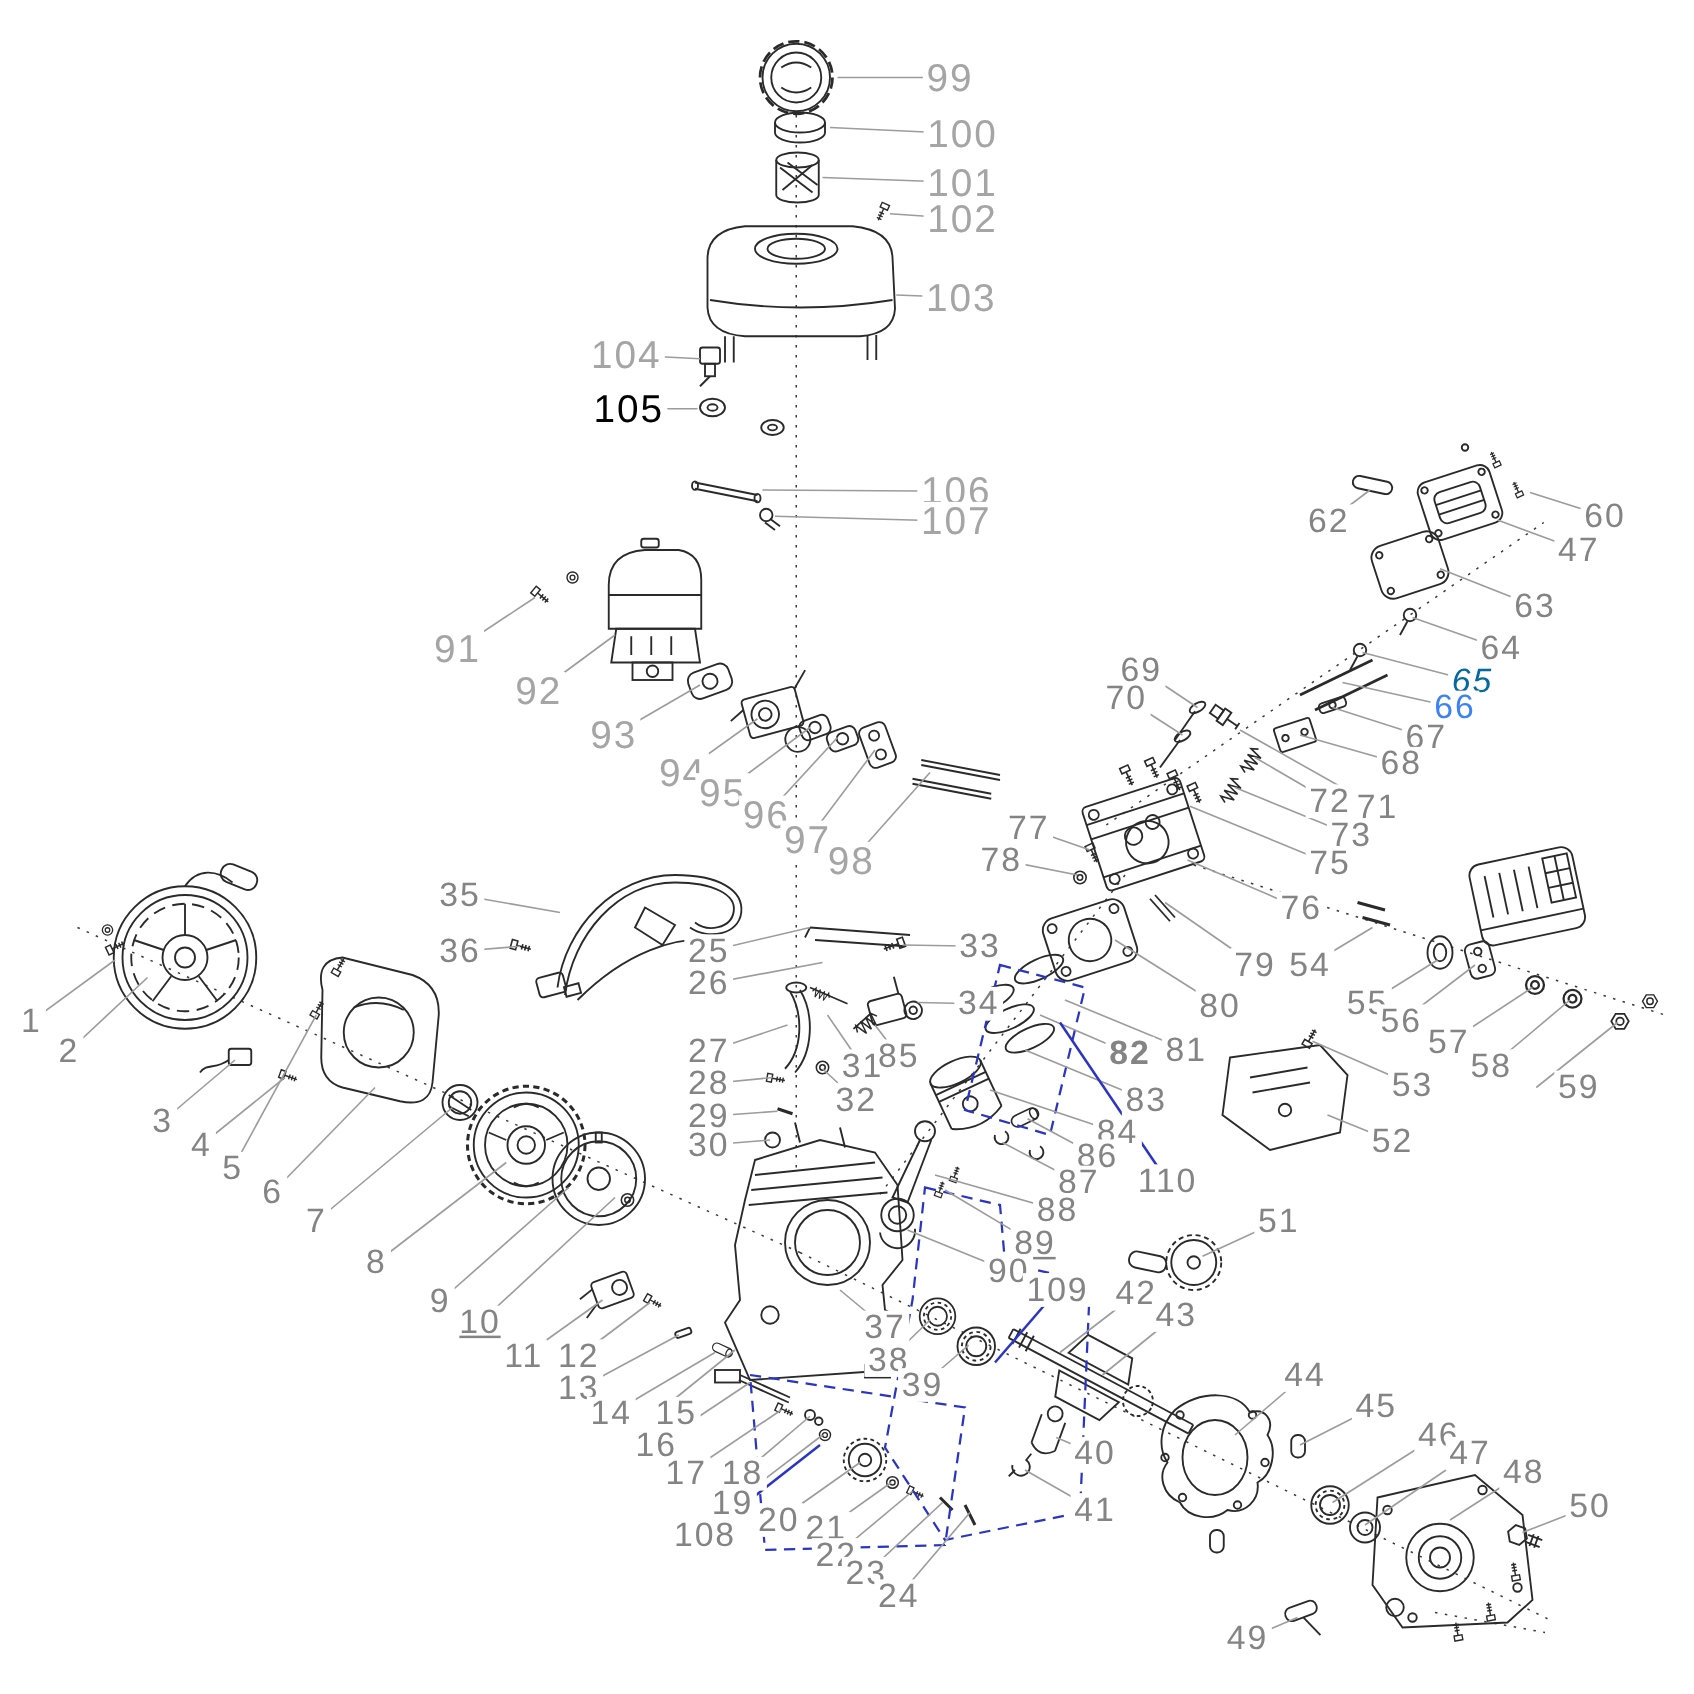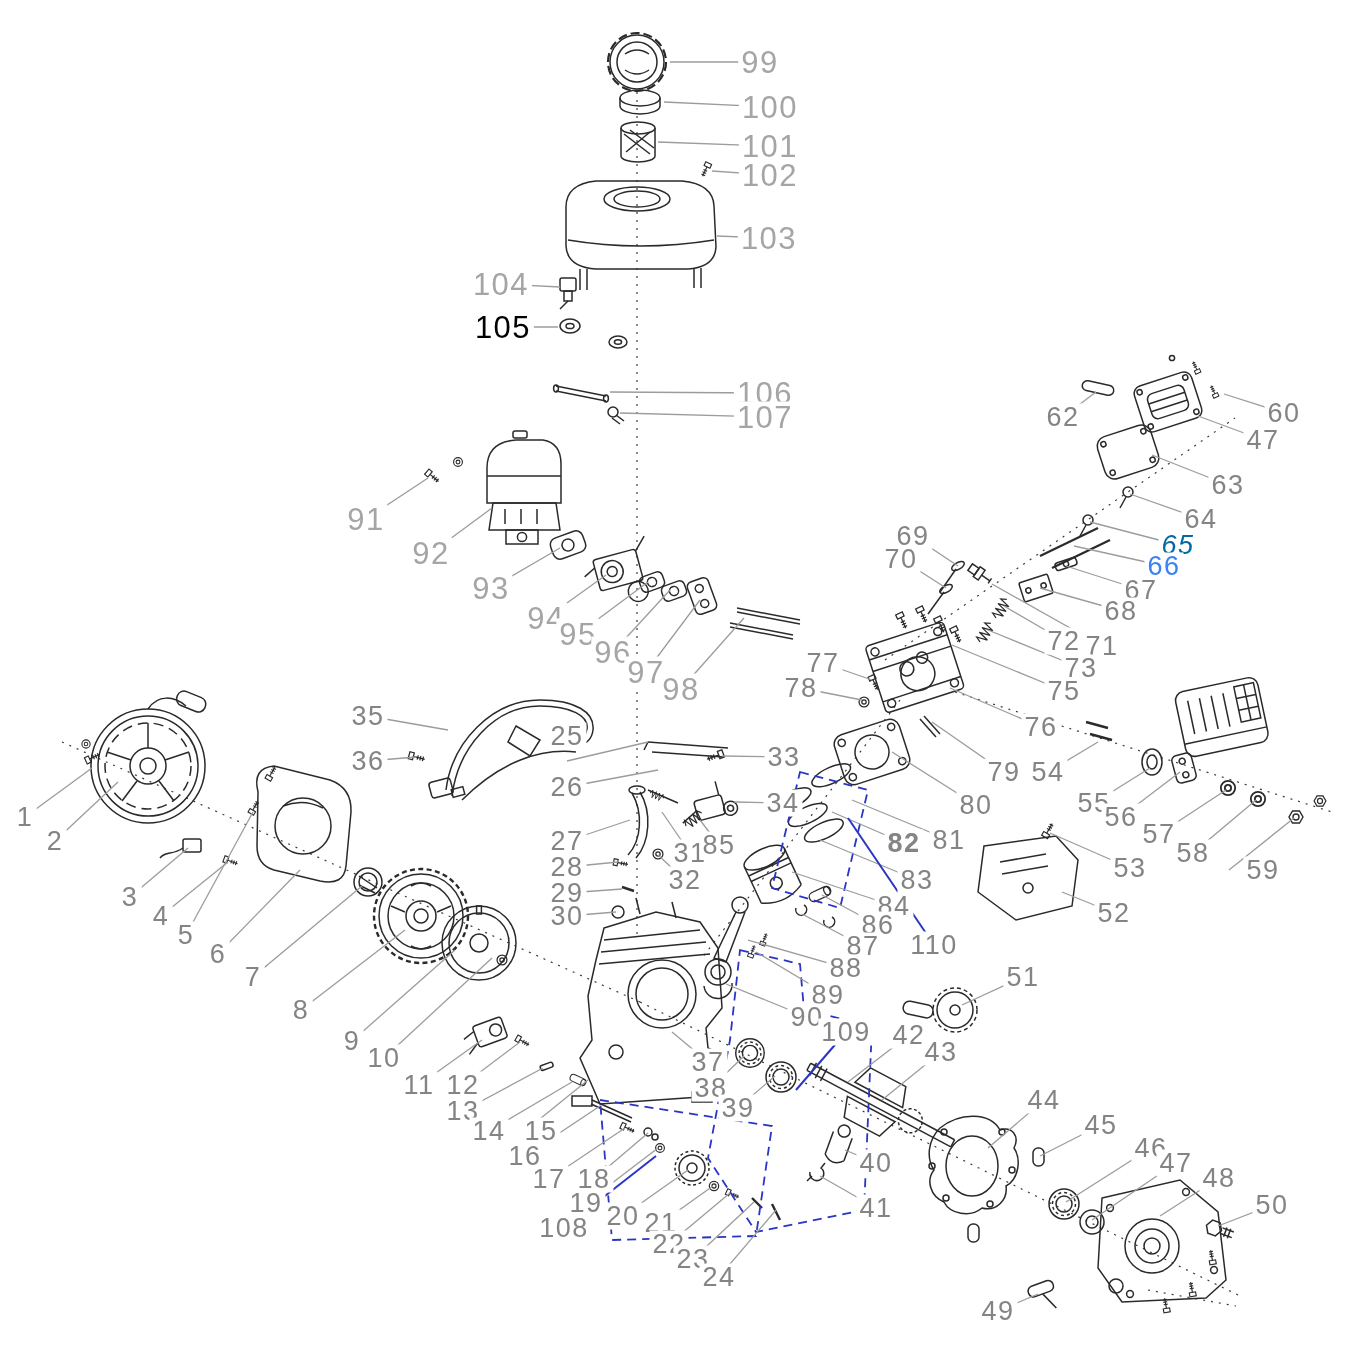--- a/index.html
+++ b/index.html
@@ -668,36 +668,36 @@
 
 <div class="callout" style="left: 25px; top: 817px; color: rgb(132, 132, 132);">1</div>
     <div class="callout" style="left: 55px; top: 841px; color: rgb(132, 132, 132);">2</div>
     <div class="callout" style="left: 130px; top: 897px; color: rgb(132, 132, 132);">3</div>
     <div class="callout" style="left: 161px; top: 916px; color: rgb(132, 132, 132);">4</div>
     <div class="callout" style="left: 186px; top: 935px; color: rgb(132, 132, 132);">5</div>
     <div class="callout" style="left: 218px; top: 954px; color: rgb(132, 132, 132);">6</div>
     <div class="callout" style="left: 253px; top: 977px; color: rgb(132, 132, 132);">7</div>
     <div class="callout" style="left: 301px; top: 1010px; color: rgb(132, 132, 132);">8</div>
     <div class="callout" style="left: 352px; top: 1041px; color: rgb(132, 132, 132);">9</div>
-    <div class="callout" style="left: 384px; top: 1058px; color: rgb(132, 132, 132);">10</div>
+    <div class="callout" style="left: 384px; top: 1058px; color: rgb(132, 132, 132); text-decoration: underline;">10</div>
     <div class="callout" style="left: 419px; top: 1085px; color: rgb(132, 132, 132);">11</div>
     <div class="callout" style="left: 463px; top: 1085px; color: rgb(132, 132, 132);">12</div>
     <div class="callout" style="left: 463px; top: 1111px; color: rgb(132, 132, 132);">13</div>
     <div class="callout" style="left: 489px; top: 1131px; color: rgb(132, 132, 132);">14</div>
     <div class="callout" style="left: 525px; top: 1131px; color: rgb(132, 132, 132); margin-left: 16px;">15</div>
     <div class="callout" style="left: 525px; top: 1156px; color: rgb(132, 132, 132);">16</div>
     <div class="callout" style="left: 549px; top: 1179px; color: rgb(132, 132, 132);">17</div>
     <div class="callout" style="left: 594px; top: 1179px; color: rgb(132, 132, 132);">18</div>
     <div class="callout" style="left: 586px; top: 1203px; color: rgb(132, 132, 132);">19</div>
     <div class="callout" style="left: 623px; top: 1216px; color: rgb(132, 132, 132);">20</div>
     <div class="callout" style="left: 661px; top: 1223px; color: rgb(132, 132, 132);">21</div>
     <div class="callout" style="left: 669px; top: 1244px; color: rgb(132, 132, 132);">22</div>
     <div class="callout" style="left: 693px; top: 1259px; color: rgb(132, 132, 132);">23</div>
     <div class="callout" style="left: 719px; top: 1277px; color: rgb(132, 132, 132);">24</div>
-    <div class="callout" style="left: 567px; top: 736px; color: rgb(132, 132, 132); text-align: right;">25</div>
+    <div class="callout" style="left: 567px; top: 761px; color: rgb(132, 132, 132); text-align: right;">25</div>
     <div class="callout" style="left: 567px; top: 787px; color: rgb(132, 132, 132);">26</div>
     <div class="callout" style="left: 567px; top: 841px; color: rgb(132, 132, 132);">27</div>
     <div class="callout" style="left: 567px; top: 867px; color: rgb(132, 132, 132);">28</div>
     <div class="callout" style="left: 567px; top: 893px; color: rgb(132, 132, 132);">29</div>
     <div class="callout" style="left: 567px; top: 916px; color: rgb(132, 132, 132);">30</div>
     <div class="callout" style="left: 690px; top: 853px; color: rgb(132, 132, 132);">31</div>
     <div class="callout" style="left: 685px; top: 880px; color: rgb(132, 132, 132);">32</div>
     <div class="callout" style="left: 784px; top: 757px; color: rgb(132, 132, 132);">33</div>
     <div class="callout" style="left: 783px; top: 803px; color: rgb(132, 132, 132);">34</div>
     <div class="callout" style="left: 368px; top: 716px; color: rgb(132, 132, 132);">35</div>
@@ -746,21 +746,21 @@
     <div class="callout" style="left: 1004px; top: 772px; color: rgb(132, 132, 132);">79</div>
     <div class="callout" style="left: 976px; top: 805px; color: rgb(132, 132, 132);">80</div>
     <div class="callout" style="left: 949px; top: 840px; color: rgb(132, 132, 132);">81</div>
     <div class="callout" style="left: 904px; top: 843px; color: rgb(132, 132, 132); font-weight: bold;">82</div>
     <div class="callout" style="left: 917px; top: 880px; color: rgb(132, 132, 132);">83</div>
     <div class="callout" style="left: 894px; top: 906px; color: rgb(132, 132, 132);">84</div>
     <div class="callout" style="left: 719px; top: 845px; color: rgb(132, 132, 132);">85</div>
     <div class="callout" style="left: 878px; top: 925px; color: rgb(132, 132, 132);">86</div>
     <div class="callout" style="left: 863px; top: 946px; color: rgb(132, 132, 132);">87</div>
     <div class="callout" style="left: 846px; top: 968px; color: rgb(132, 132, 132);">88</div>
-    <div class="callout" style="left: 828px; top: 995px; color: rgb(132, 132, 132);">89</div>
+    <div class="callout" style="left: 828px; top: 995px; color: rgb(132, 132, 132); text-decoration: underline;">89</div>
     <div class="callout" style="left: 807px; top: 1017px; color: rgb(132, 132, 132); text-align: right;">90</div>
     <div class="callout lt" style="left: 366px; top: 519px; color: rgb(165, 165, 165);">91</div>
     <div class="callout lt" style="left: 431px; top: 553px; color: rgb(165, 165, 165);">92</div>
     <div class="callout lt" style="left: 491px; top: 588px; color: rgb(165, 165, 165);">93</div>
     <div class="callout lt" style="left: 546px; top: 618px; color: rgb(165, 165, 165);">94</div>
     <div class="callout lt" style="left: 578px; top: 634px; color: rgb(165, 165, 165);">95</div>
     <div class="callout lt" style="left: 613px; top: 652px; color: rgb(165, 165, 165);">96</div>
     <div class="callout lt" style="left: 646px; top: 672px; color: rgb(165, 165, 165);">97</div>
     <div class="callout lt" style="left: 681px; top: 689px; color: rgb(165, 165, 165);">98</div>
     <div class="callout lt" style="left: 760px; top: 62px; color: rgb(165, 165, 165);">99</div>

